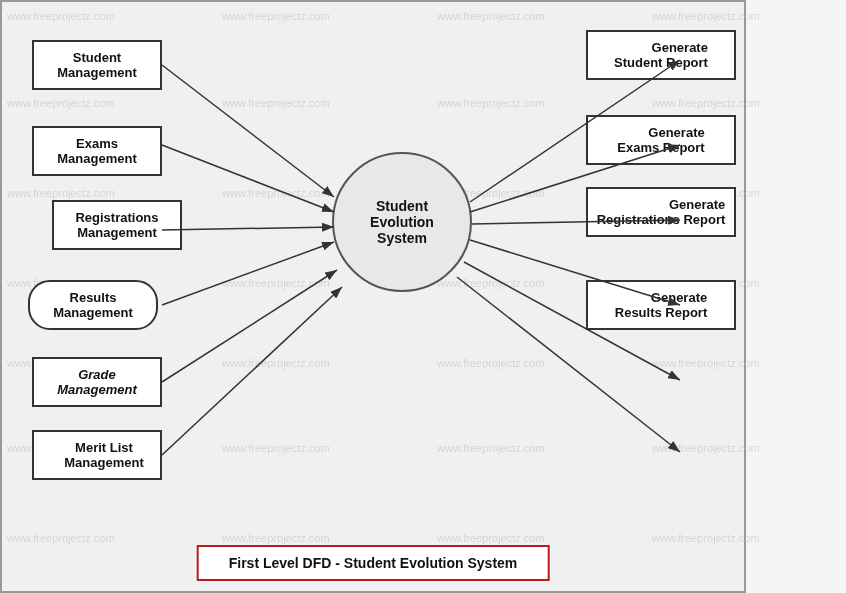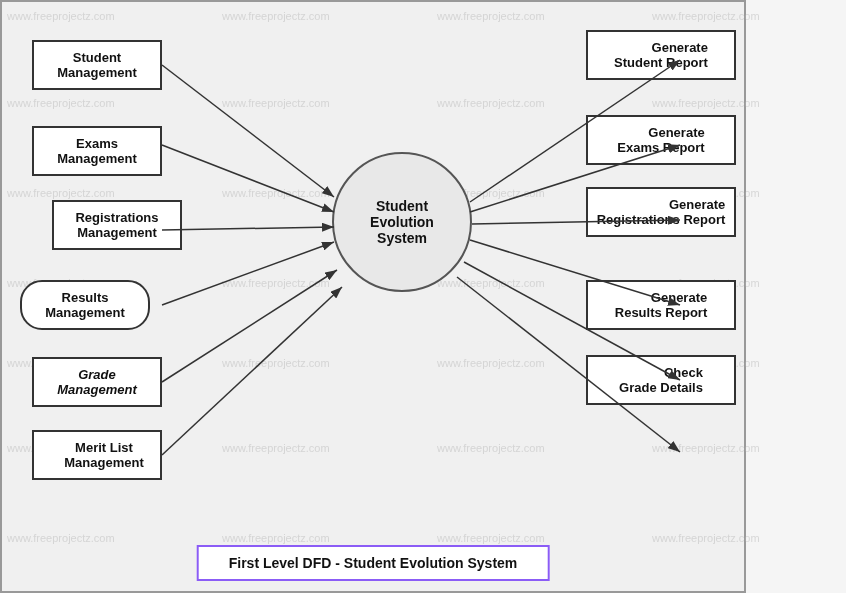--- a/index.html
+++ b/index.html
@@ -90,21 +90,21 @@
       pointer-events: none;
     }
 
     
     .footer-label {
       position: absolute;
       bottom: 10px;
       left: 50%;
       transform: translateX(-50%);
       background: white;
-      border: 2px solid #8b5cf6;
+      border: 2px solid #b91c1c;
       padding: 8px 30px;
       font-size: 14px;
       font-weight: bold;
       color: #111;
       white-space: nowrap;
     }
   </style>
 </head>
 <body>
 
@@ -141,31 +141,30 @@
   <div class="watermark" style="top:440px; left:650px;">www.freeprojectz.com</div>
 
   <div class="watermark" style="top:530px; left:5px;">www.freeprojectz.com</div>
   <div class="watermark" style="top:530px; left:220px;">www.freeprojectz.com</div>
   <div class="watermark" style="top:530px; left:435px;">www.freeprojectz.com</div>
   <div class="watermark" style="top:530px; left:650px;">www.freeprojectz.com</div>
 
   <div class="left-box" style="top:38px; left:30px;">Student<br>Management</div>
   <div class="left-box" style="top:124px; left:30px;">Exams<br>Management</div>
   <div class="left-box" style="top:198px; left:30px;margin-left:20px;">Registrations<br>Management</div>
-  <div class="left-box" style="top:278px; left:18px;border-radius:22px;">Results<br>Management</div>
+  <div class="left-box" style="top:278px; left:26px;border-radius:22px;">Results<br>Management</div>
   <div class="left-box" style="top:355px; left:30px;font-style:italic;">Grade<br>Management</div>
   <div class="left-box" style="top:428px; left:30px;padding-left:20px;">Merit List<br>Management</div>
 
   <div class="center-circle">Student<br>Evolution<br>System</div>
 
   <div class="right-box" style="top:28px; right:8px;">Generate<br>Student Report</div>
   <div class="right-box" style="top:113px; right:8px;">Generate<br>Exams Report</div>
   <div class="right-box" style="top:185px; right:8px;">Generate<br>Registrations Report</div>
   <div class="right-box" style="top:278px; right:8px;">Generate<br>Results Report</div>
-  <div class="right-box" style="top:353px; right:8px;">Check<br>Grade Details</div>
 
   <svg class="arrows-svg" xmlns="http://www.w3.org/2000/svg">
     <defs>
       <marker id="arrowhead" markerWidth="8" markerHeight="6" refX="8" refY="3" orient="auto">
         <polygon points="0 0, 8 3, 0 6" fill="#333"></polygon>
       </marker>
     </defs>
 
     <line x1="160" y1="63" x2="332" y2="195" stroke="#333" stroke-width="1.5" marker-end="url(#arrowhead)"></line>
 

